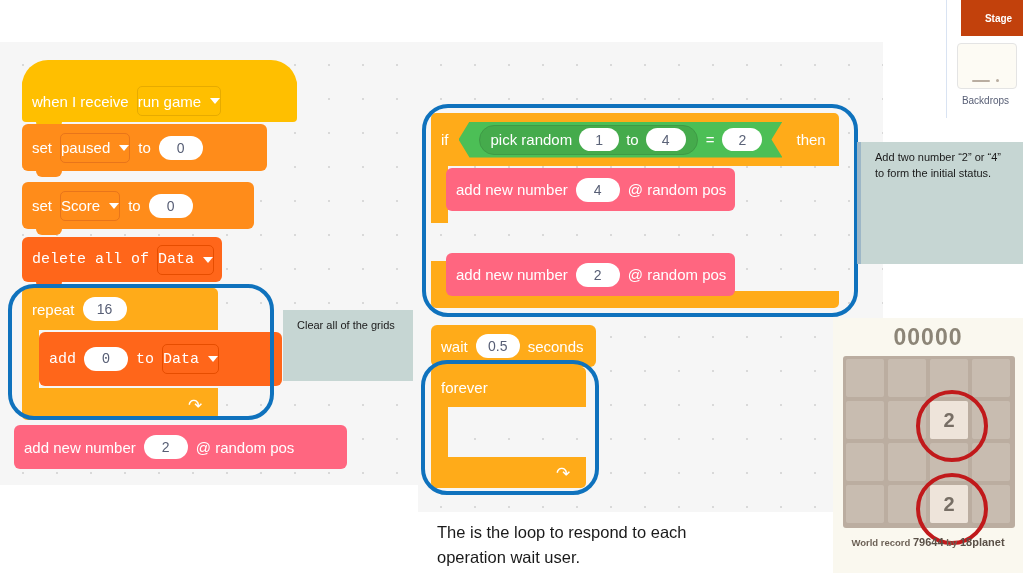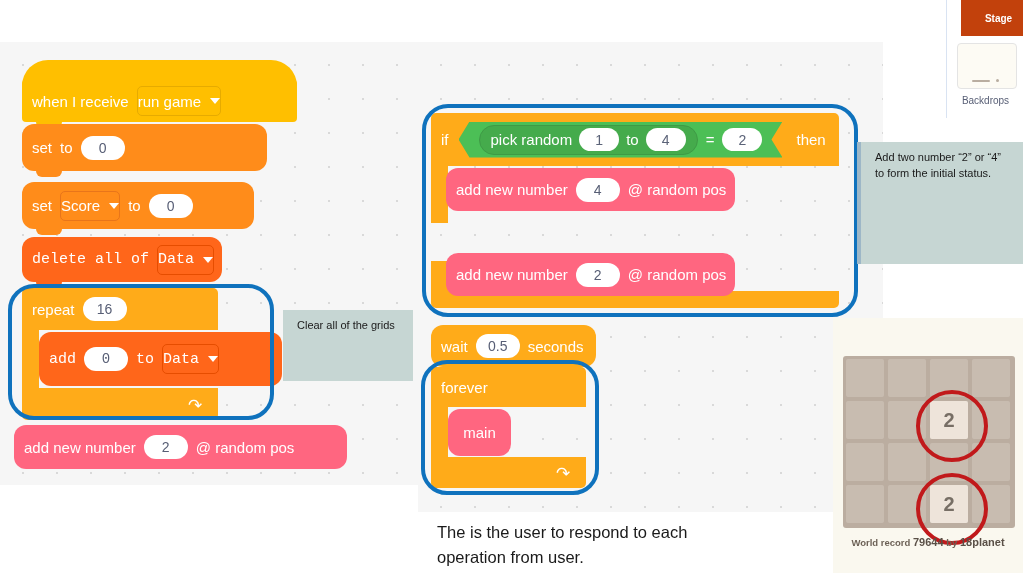--- a/index.html
+++ b/index.html
@@ -8,21 +8,21 @@
 
   
   .canvas{position:absolute;background:#f6f6f6;
           background-image:radial-gradient(#d9d9d9 1px, transparent 1px);
           background-size:34px 34px;background-position:6px 6px;}
   #canvas-left{left:0;top:42px;width:505px;height:443px;}
   #canvas-right{left:418px;top:42px;width:465px;height:470px;}
 
   
   .blk{position:absolute;box-sizing:border-box;display:flex;align-items:center;
-       color:#fff;font-size:15px;border-radius:12px;padding:0 10px;gap:8px;
+       color:#fff;font-size:15px;border-radius:6px;padding:0 10px;gap:8px;
        white-space:nowrap;}
   .notch{position:absolute;left:14px;width:26px;height:6px;background:inherit;
          border-radius:0 0 6px 6px;}
   .notch.bottom{bottom:-6px;}
 
   
   .c-event{background:#ffbf00;}
   .c-control{background:#ffab19;}
   .c-var{background:#ff8c1a;}
   .c-list{background:#ff661a;font-family:Liberation Mono, monospace;}
@@ -108,20 +108,24 @@
     <span class="dd e">
       <span>run game</span>
       <span class="caret"></span>
     </span>
     <span class="notch bottom" style="background:#ffbf00;"></span>
   </div>
 </div>
 
 <div class="blk c-var" style="left:22px;top:124px;width:245px;height:47px;">
   <span>set</span>
+  <span class="dd v">
+    <span>paused</span>
+    <span class="caret"></span>
+  </span>
   <span>to</span>
   <span class="num">0</span>
   <span class="notch bottom" style="background:#ff8c1a;"></span>
 </div>
 
 <div class="blk c-var" style="left:22px;top:182px;width:232px;height:47px;">
   <span>set</span>
   <span class="dd v">
     <span>Score</span>
     <span class="caret"></span>
@@ -211,53 +215,51 @@
 </div>
 
 <div style="position:absolute;left:431px;top:367px;width:155px;height:121px;">
   <div class="blk c-control" style="left:0;top:0;width:155px;height:40px;border-radius:5px 5px 0 0;">
     <span>forever</span>
   </div>
   <div class="c-control" style="position:absolute;left:0;top:40px;width:17px;height:52px;"></div>
   <div class="blk c-control" style="left:0;top:90px;width:155px;height:31px;border-radius:0 0 5px 5px;">
     <span class="loop-arrow">↷</span>
   </div>
-  <div class="blk c-custom" style="left:17px;top:42px;width:63px;height:47px;justify-content:center;">
-    <span>main</span>
-  </div>
 </div>
 
 <div class="ring" style="left:8px;top:284px;width:266px;height:136px;"></div>
 <div class="ring" style="left:422px;top:104px;width:436px;height:213px;"></div>
 <div class="ring" style="left:421px;top:360px;width:178px;height:135px;"></div>
 
 <div class="note" style="left:283px;top:310px;width:130px;height:71px;">
   <span>Clear all of the grids</span>
 </div>
 
 <div class="note" style="left:857px;top:142px;width:167px;height:122px;border-left:4px solid #9db7c7;">
   <span>Add two number “2” or “4” to form the initial status.</span>
 </div>
 
 <div class="plain-note" style="left:437px;top:520px;width:270px;">
-  <span>The is the user to respond to each operation from user.</span>
+  <span>The is the loop to respond to each operation wait user.</span>
 </div>
 
 <div id="stage-panel">
   <div id="stage-header">
     <span>Stage</span>
   </div>
   <div id="stage-thumb">
     <span class="ln"></span>
     <span class="dot"></span>
   </div>
   <div id="stage-label">Backdrops</div>
 </div>
 
 <div id="game">
+  <div id="game-score">00000</div>
 
   <div id="game-board">
 
     <div class="gcell" style="left:3px;top:3px;"></div>
     <div class="gcell" style="left:45px;top:3px;"></div>
     <div class="gcell" style="left:87px;top:3px;"></div>
     <div class="gcell" style="left:129px;top:3px;"></div>
 
     <div class="gcell" style="left:3px;top:45px;"></div>
     <div class="gcell" style="left:45px;top:45px;"></div>

